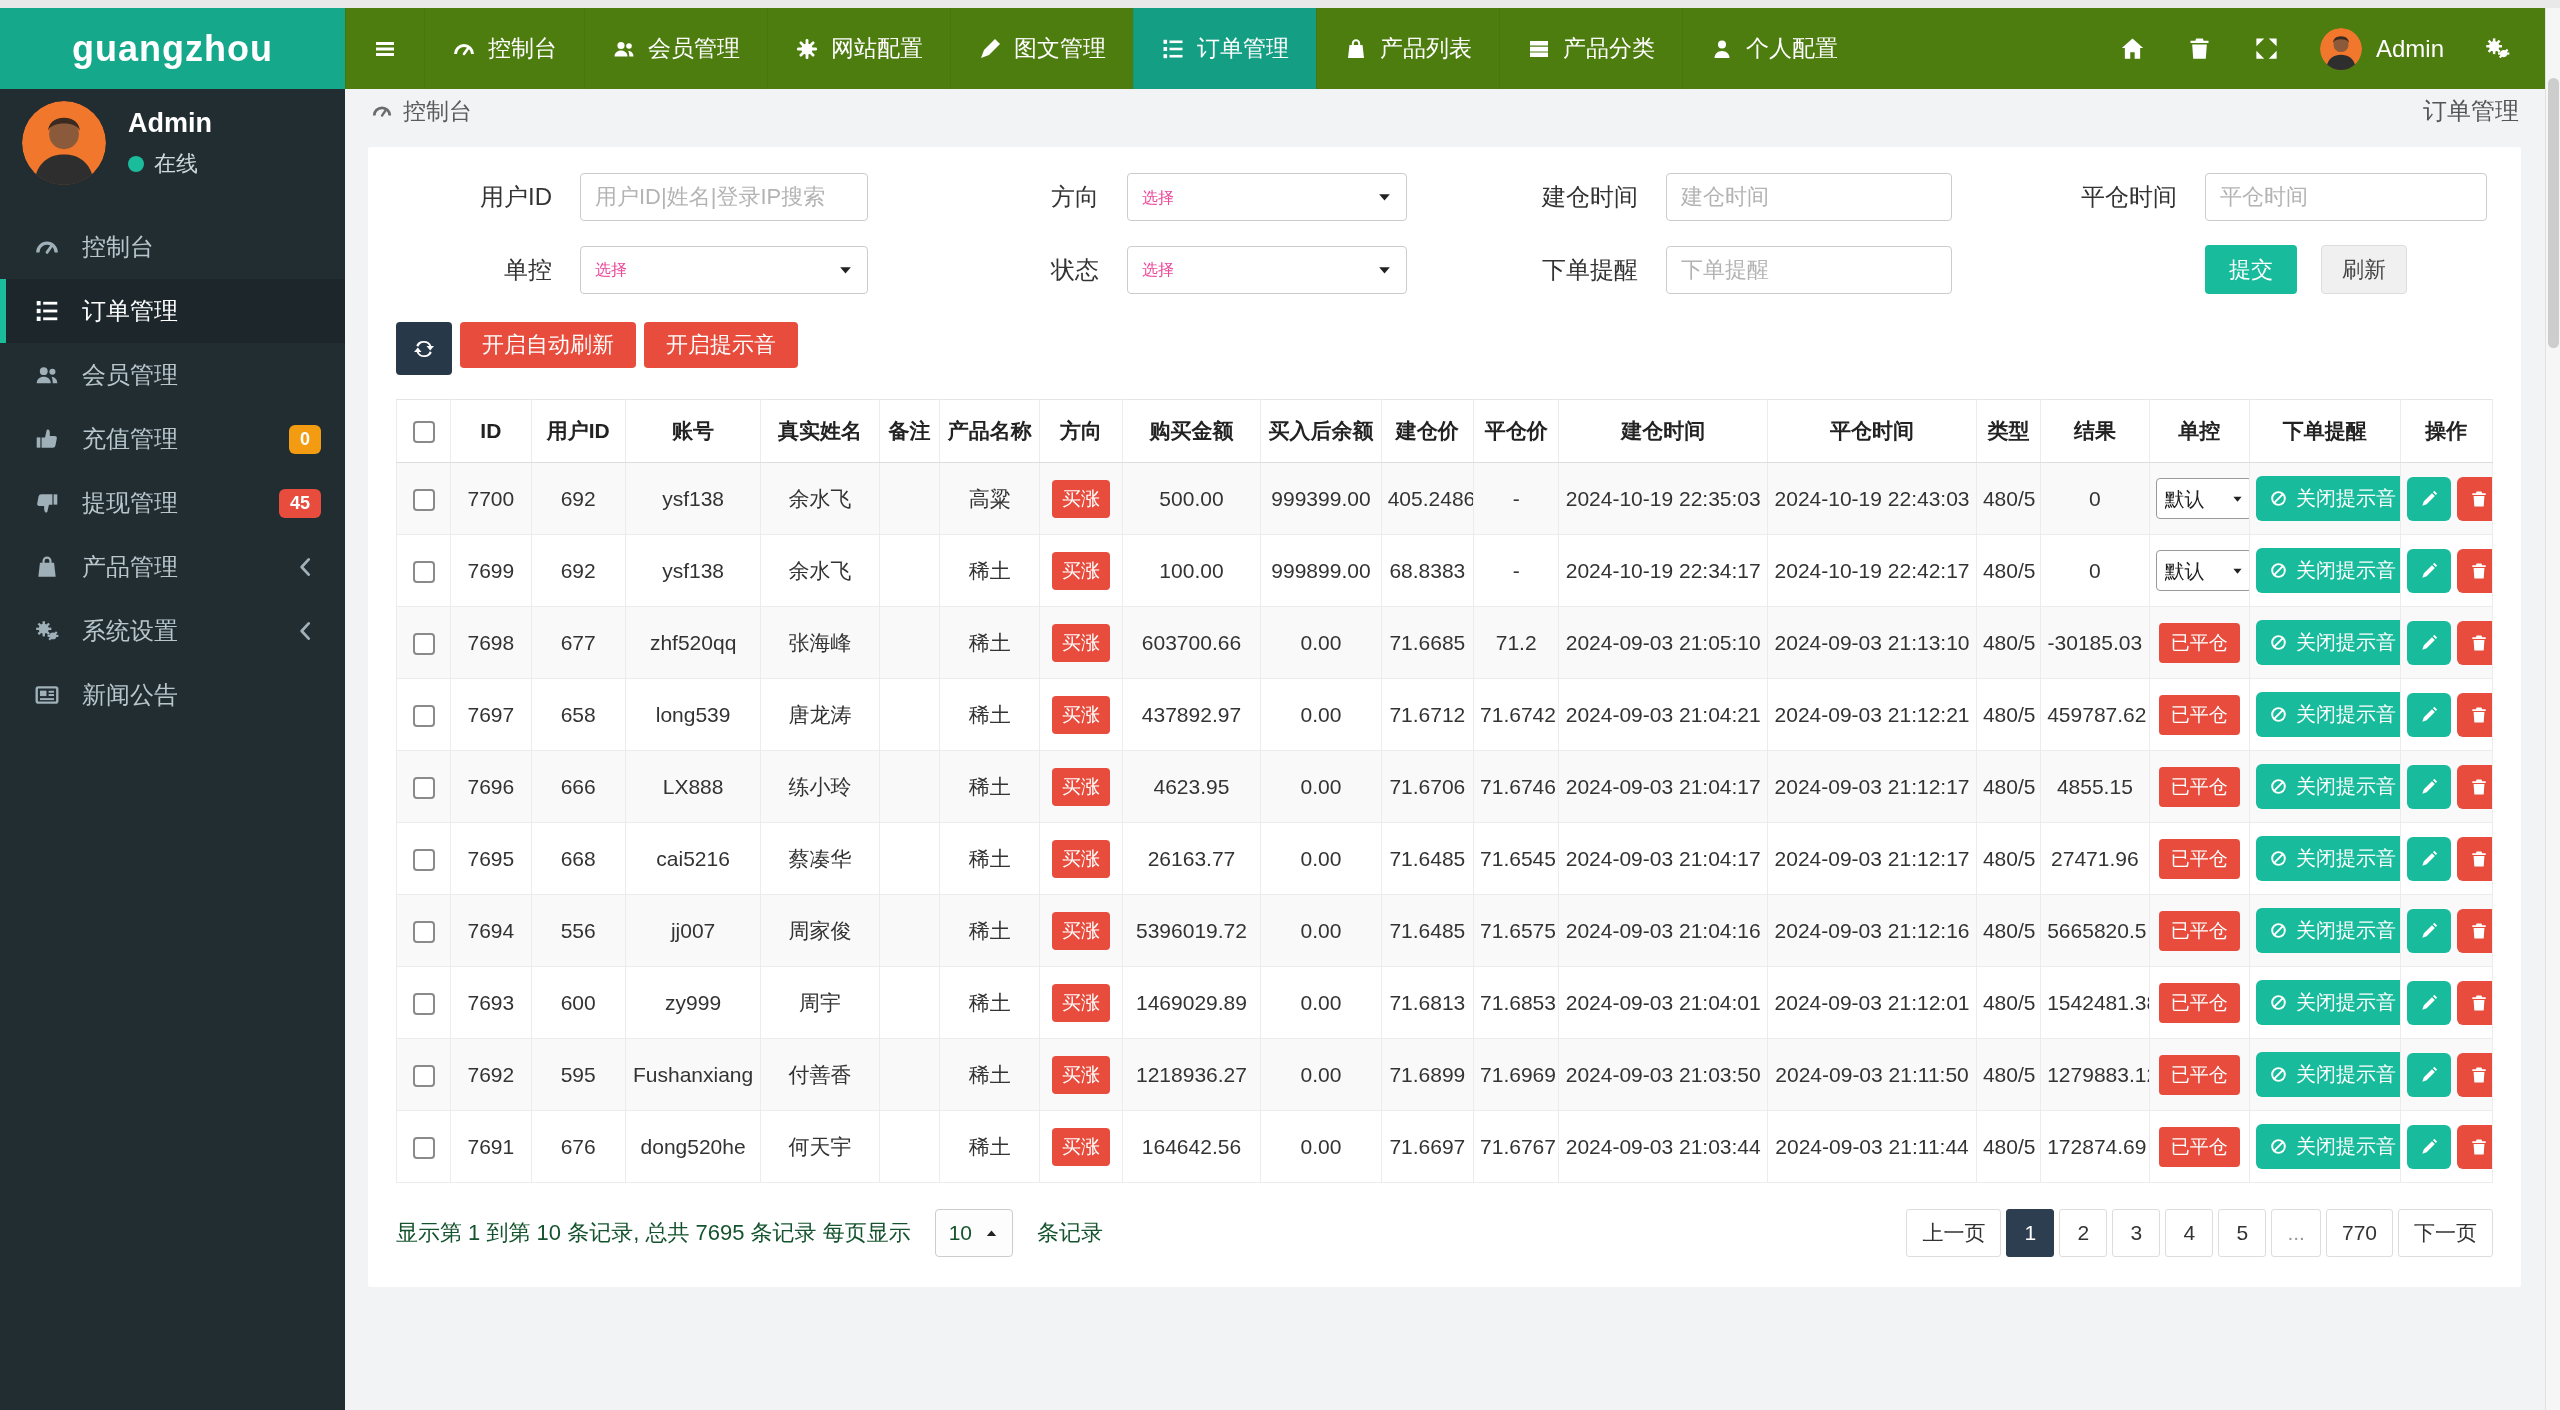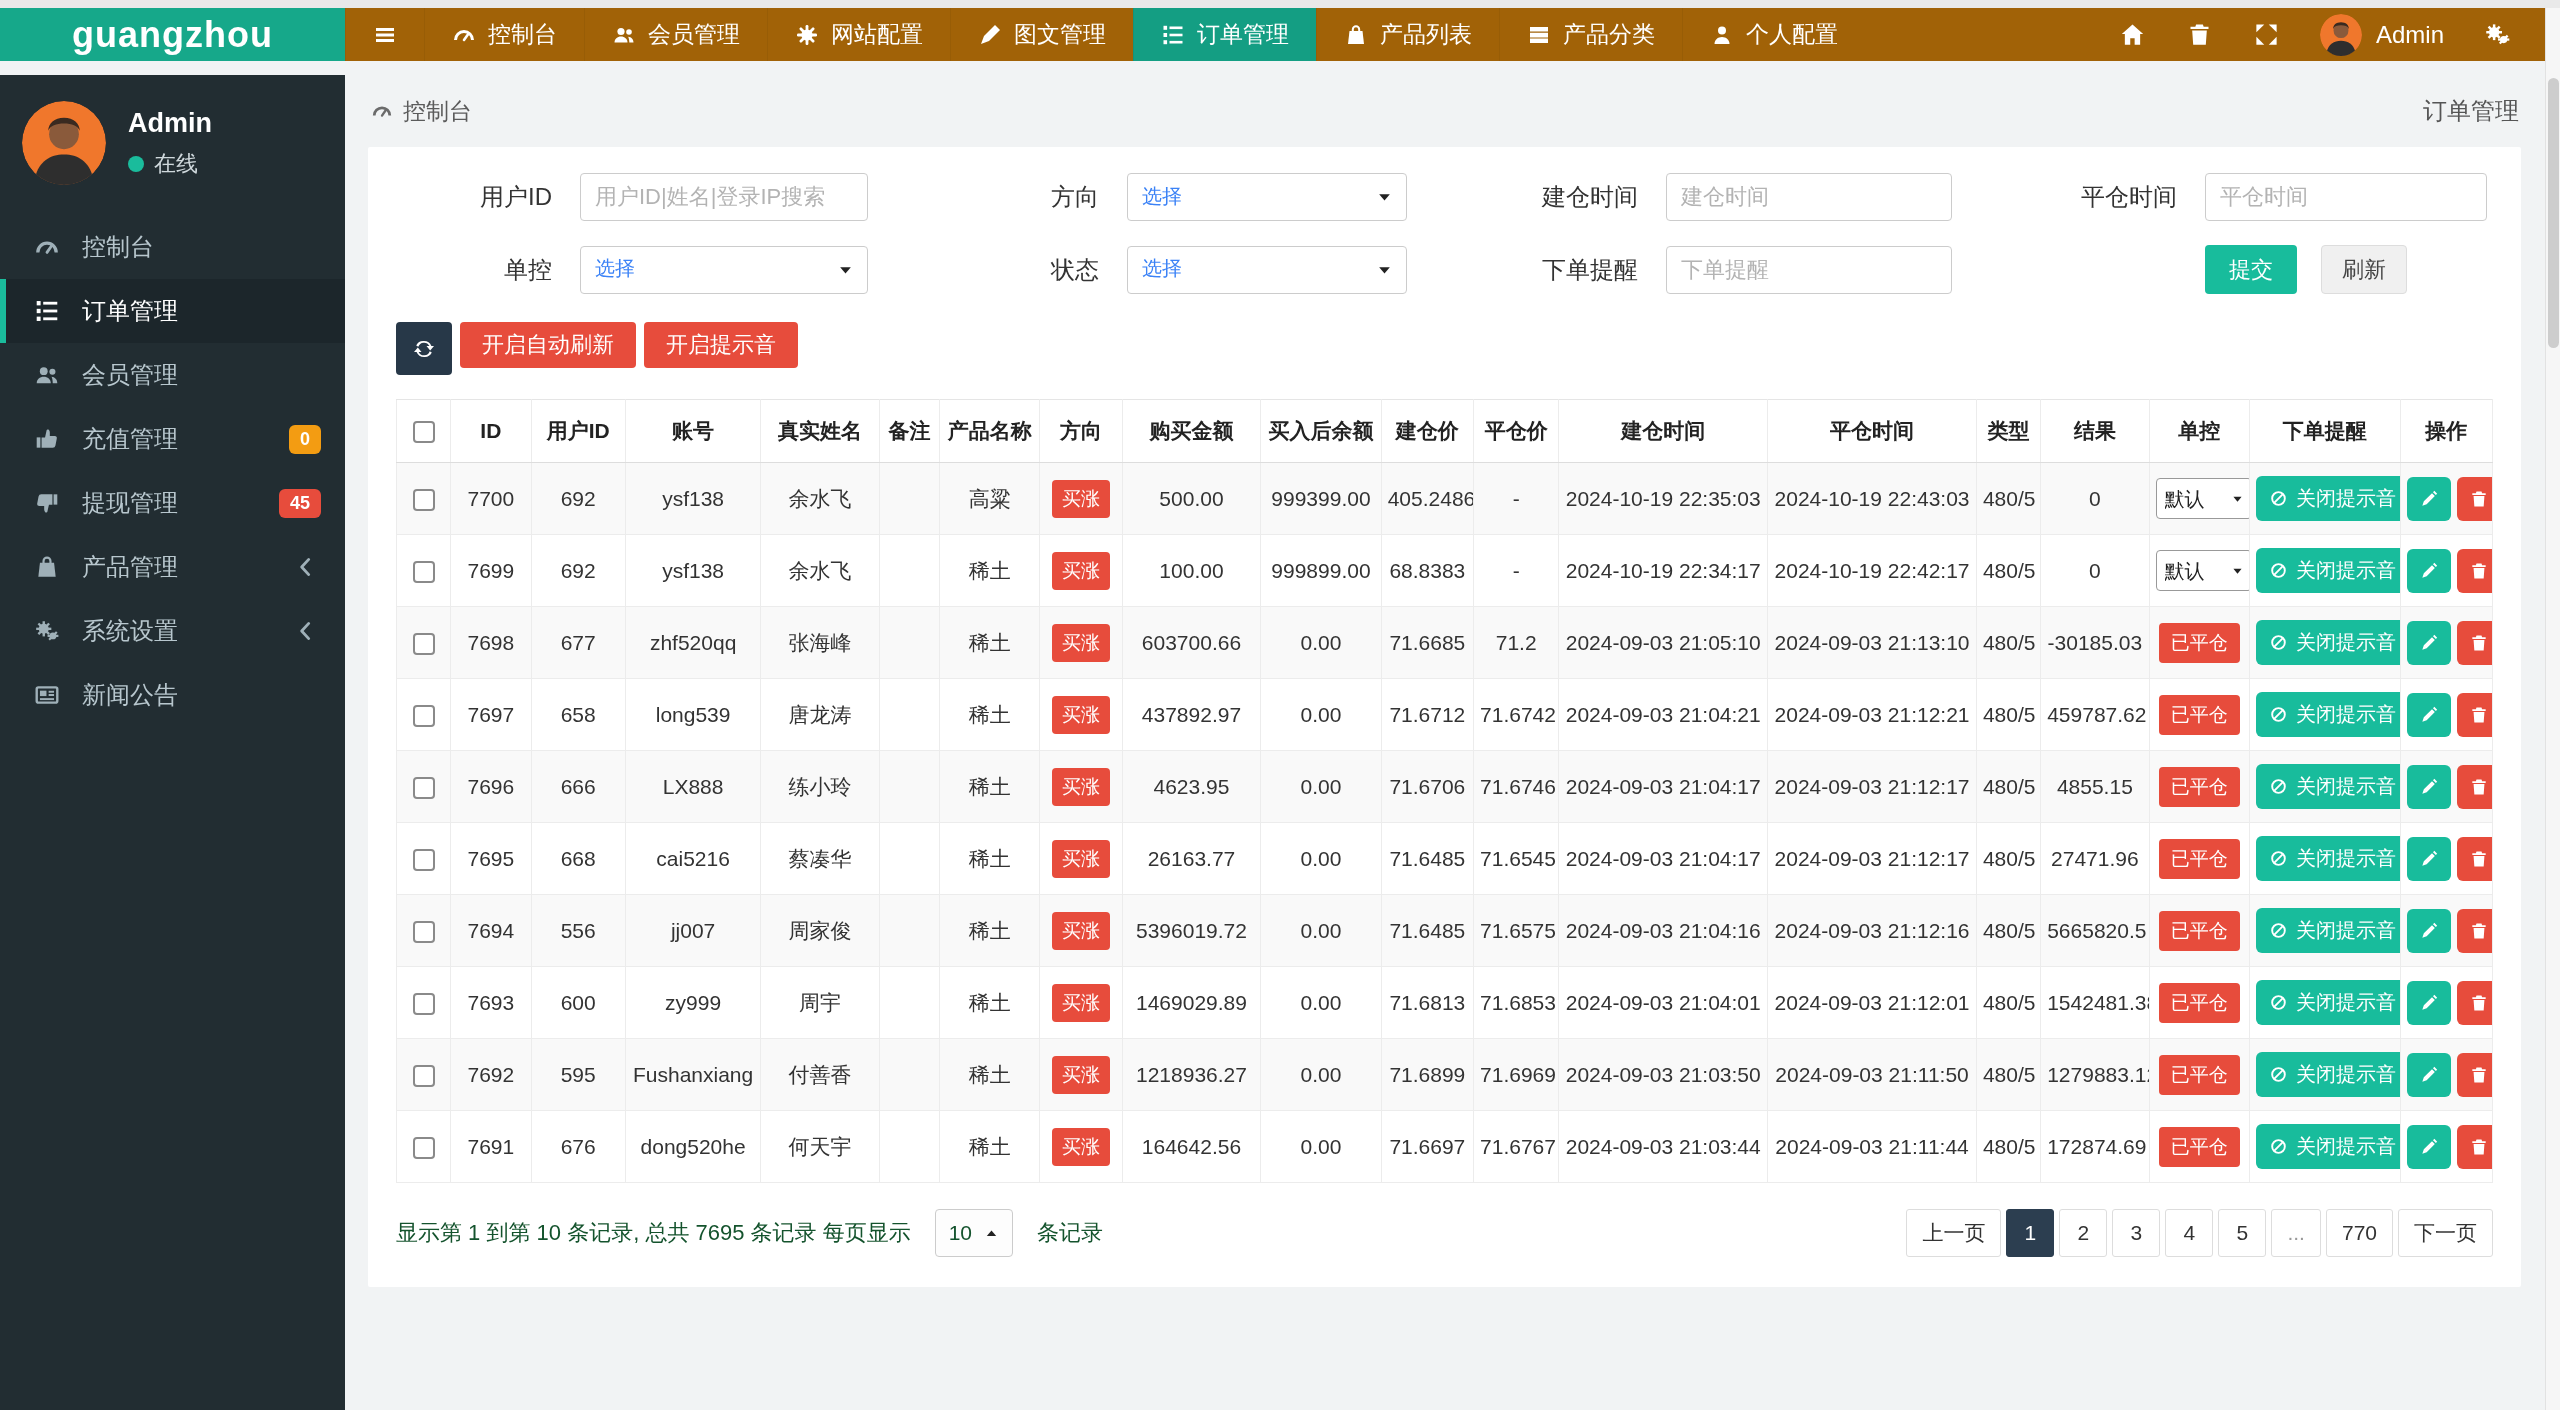--- a/index.html
+++ b/index.html
@@ -9,21 +9,21 @@
     background:#f1f3f4; position:relative; overflow:hidden; color:#333;
   }
   .ic { width:1em; height:1em; display:inline-block; vertical-align:middle; }
 
   
   .top-strip { position:absolute; top:0; left:0; right:0; height:8px; background:#e9e9e9; z-index:5; }
   .scrollbar { position:absolute; top:8px; right:0; bottom:0; width:15px; background:#f6f6f6; border-left:1px solid #e2e2e2; z-index:6; }
   .scroll-thumb { position:absolute; top:70px; left:2px; width:11px; height:270px; background:#cdcdcd; border-radius:6px; }
 
   
-  .navbar { position:absolute; top:8px; left:0; right:15px; height:53px; background:#a16207; display:flex; align-items:stretch; z-index:4; }
+  .navbar { position:absolute; top:8px; left:0; right:15px; height:81px; background:#4d7c0f; display:flex; align-items:stretch; z-index:4; }
   .brand { width:345px; background:#16a88a; color:#fff; font-size:36px; font-weight:bold; display:flex; align-items:center; justify-content:center; letter-spacing:1px; }
   .nav-item { display:flex; align-items:center; gap:12px; padding:0 27px; color:#fff; font-size:23px; cursor:pointer; border-left:1px solid rgba(0,0,0,0.05); text-decoration:none; }
   .nav-item .ic { font-size:24px; }
   .nav-item.active { background:#149e83; }
   .nav-right { margin-left:auto; display:flex; align-items:center; gap:40px; padding-right:34px; color:#fff; }
   .top-icon { color:#fff; font-size:27px; display:flex; align-items:center; cursor:pointer; }
   .nav-user { display:flex; align-items:center; gap:14px; color:#fff; font-size:24px; cursor:pointer; }
   .nav-avatar { width:42px; height:42px; border-radius:50%; overflow:hidden; display:block; }
 
   
@@ -54,21 +54,21 @@
   .bc-right { margin-left:auto; font-size:24px; color:#555; }
 
   .card { margin:0 24px 0 23px; background:#fff; border-radius:2px; padding:26px 28px 30px 28px; }
 
   
   .filter-grid { display:grid; grid-template-columns:184px 288px 259px 280px 259px 286px 253px 282px; row-gap:24px; align-items:center; }
   .f-label { text-align:right; padding-right:28px; font-size:24px; color:#333; }
   .f-input { width:100%; height:48px; border:1px solid #ccc; border-radius:4px; font-size:22px; padding:0 14px; color:#555; outline:none; background:#fff; font-family:inherit; }
   .f-input::placeholder { color:#b3b3b3; }
   .sel { position:relative; width:100%; }
-  .sel select { appearance:none; -webkit-appearance:none; width:100%; height:48px; border:1px solid #ccc; border-radius:4px; font-size:20px; padding:0 14px; color:#3b82f6; background:#fff; outline:none; font-family:Liberation Mono, monospace; }
+  .sel select { appearance:none; -webkit-appearance:none; width:100%; height:48px; border:1px solid #ccc; border-radius:4px; font-size:16px; padding:0 14px; color:#ec4899; background:#fff; outline:none; font-family:Liberation Serif, serif; }
   .sel .caret { position:absolute; right:14px; top:50%; transform:translateY(-50%); font-size:17px; color:#222; pointer-events:none; }
   .f-buttons { display:flex; gap:24px; }
   .btn { border:none; border-radius:4px; font-size:22px; cursor:pointer; font-family:inherit; }
   .btn-submit { background:#18bc9c; color:#fff; height:49px; padding:0 24px; }
   .btn-refresh-light { background:#f0f0f0; color:#444; border:1px solid #ddd; height:49px; padding:0 20px; }
 
   
   .toolbar { margin-top:28px; display:flex; gap:8px; }
   .btn-dark-refresh { background:#273848; color:#fff; width:56px; height:53px; border-radius:4px; display:flex; align-items:center; justify-content:center; font-size:24px; }
   .btn-red { background:#e74c3c; color:#fff; height:46px; padding:0 22px; font-size:22px; border-radius:4px; }

